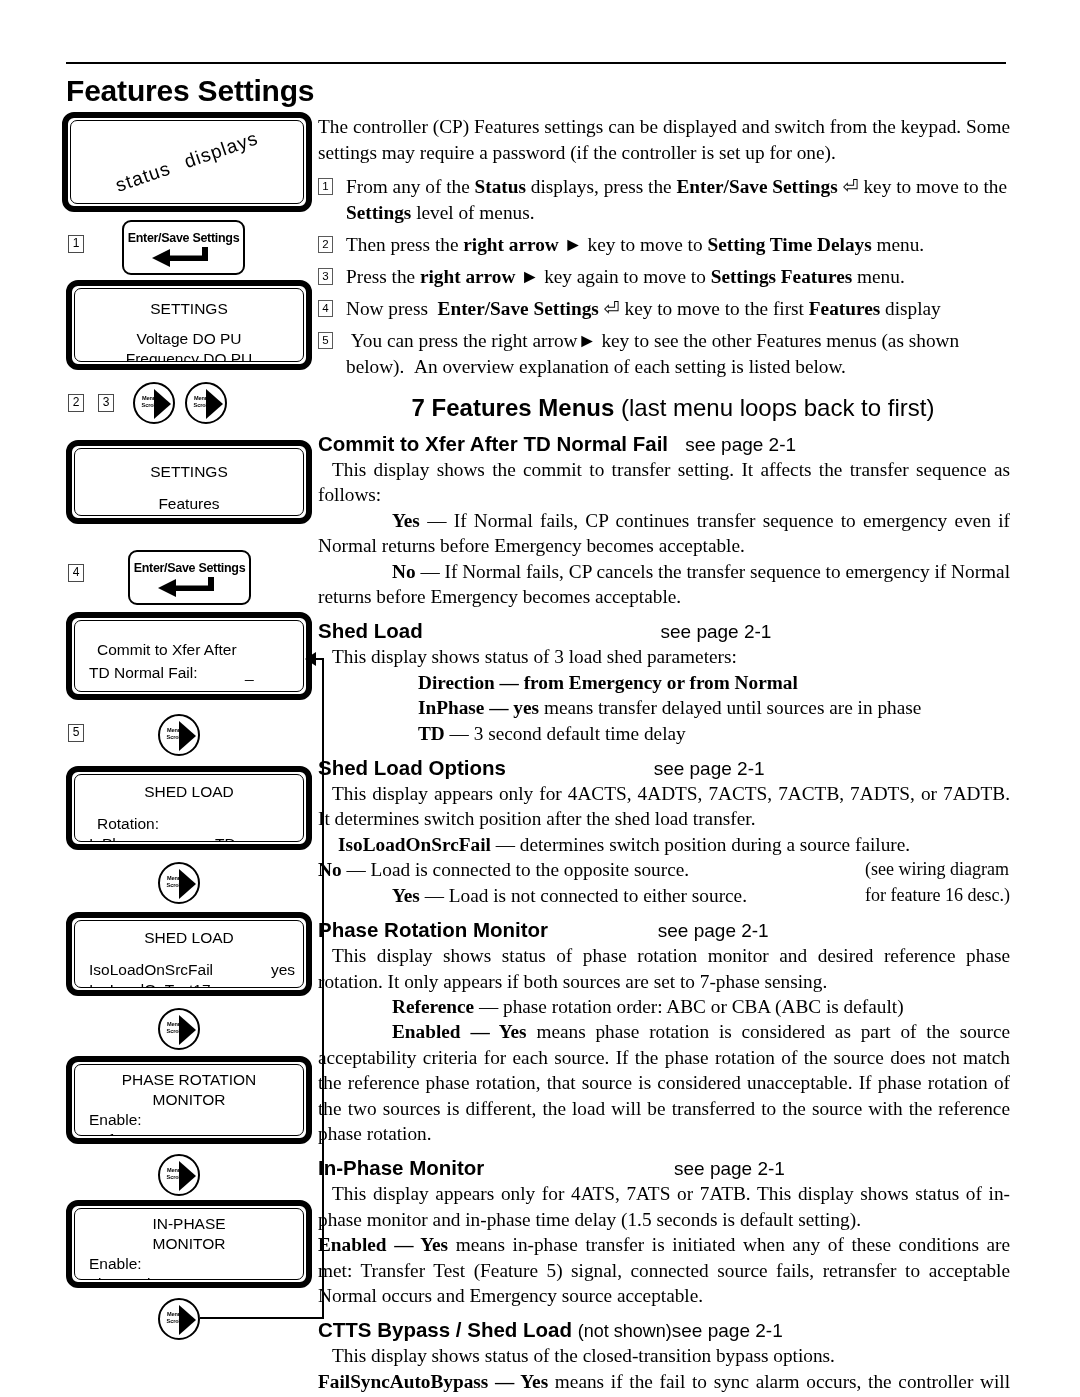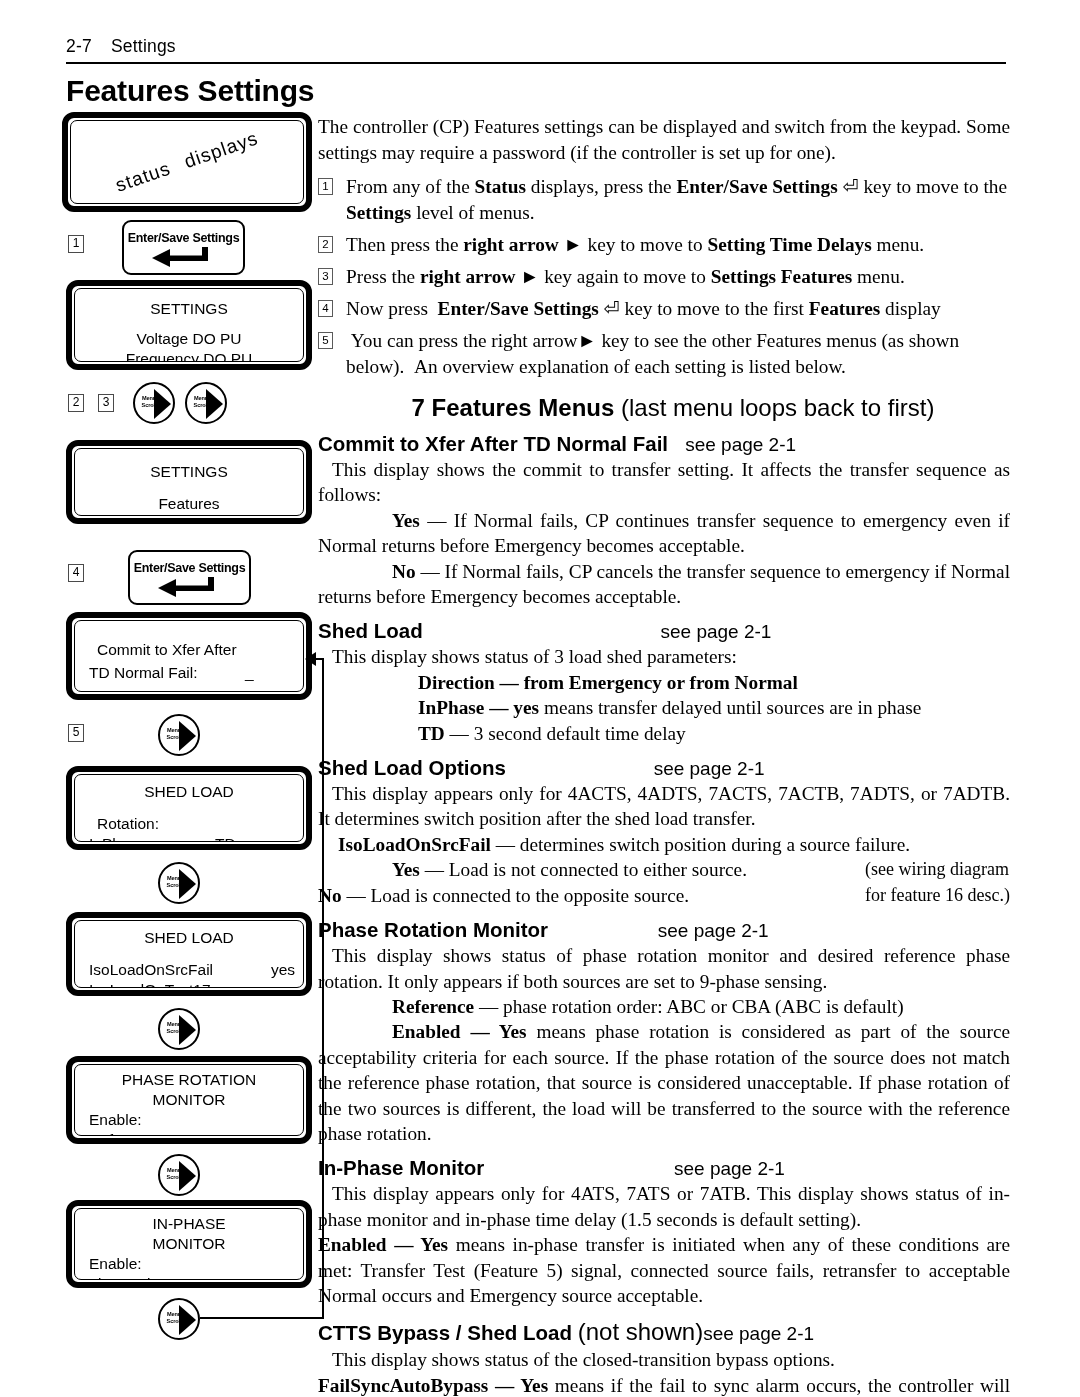--- a/index.html
+++ b/index.html
@@ -243,21 +243,21 @@
     font-size: 20.5px;
     margin: 10px 0 1px 0;
     white-space: nowrap;
   }
   .sect-head .pg {
     font-weight: normal;
     font-size: 19px;
   }
   .sect-head .note {
     font-weight: normal;
-    font-size: 24px;
+    font-size: 18px;
   }
   .sect-body {
     font-family: "Liberation Serif", serif;
     font-size: 19.3px;
     line-height: 25.4px;
     text-align: justify;
     text-indent: 14px;
   }
   .sect-body.noind { text-indent: 0; }
   .sub {
@@ -272,24 +272,20 @@
   .sub.flat { text-indent: 0; }
   .twocol-note {
     position: relative;
   }
 </style>
 </head>
 <body>
 
 <div class="page">
 
-  <div class="runhead">
-    <span class="num">2-7</span>
-    <span>Settings</span>
-  </div>
   <div class="runhead-rule"></div>
 
   <div class="doctitle">Features Settings</div>
 
   <div class="flow">
 
     <div class="lcd" style="left:0px; top:0px; width:250px; height:100px;">
       <div class="inner">
         <div class="rot-wrap">
           <div class="rot-txt"><span>status</span><span class="gap"></span><span>displays</span></div>
@@ -481,35 +477,35 @@
     </div>
 
     <div class="sect">
       <div class="sect-head">
         <span>Shed Load Options</span>
         <span style="display:inline-block;width:142px;"></span><span class="pg">see page 2-1</span>
       </div>
       <div class="sect-body">This display appears only for 4ACTS, 4ADTS, 7ACTS, 7ACTB, 7ADTS, or 7ADTB. It determines switch position after the shed load transfer.</div>
       <div class="sub i2" style="text-align:left;"><b>IsoLoadOnSrcFail</b> — determines switch position during a source failure.</div>
       <div class="twocol-note" style="position:relative;">
+        <div class="sub flat" style="text-align:left;"><b>No</b> — Load is connected to the opposite source.</div>
         <div class="sub i1" style="text-align:left;"><b>Yes</b> — Load is not connected to either source.</div>
-        <div class="sub flat" style="text-align:left;"><b>No</b> — Load is connected to the opposite source.</div>
         <div style="position:absolute; right:0; top:0; font-family:'Liberation Serif',serif; font-size:18px; line-height:25.4px; ">
           <div>(see wiring diagram</div>
           <div>for feature 16 desc.)</div>
         </div>
       </div>
     </div>
 
     <div class="sect">
       <div class="sect-head">
         <span>Phase Rotation Monitor</span>
         <span style="display:inline-block;width:104px;"></span><span class="pg">see page 2-1</span>
       </div>
-      <div class="sect-body">This display shows status of phase rotation monitor and desired reference phase rotation. It only appears if both sources are set to 9-phase sensing.</div>
+      <div class="sect-body">This display shows status of phase rotation monitor and desired reference phase rotation. It only appears if both sources are set to 7-phase sensing.</div>
       <div class="sub i1" style="text-align:left;"><b>Reference</b> — phase rotation order: ABC or CBA (ABC is default)</div>
       <div class="sub i1"><b>Enabled — Yes</b> means phase rotation is considered as part of the source acceptability criteria for each source. If the phase rotation of the source does not match the reference phase rotation, that source is considered unacceptable. If phase rotation of the two sources is different, the load will be transferred to the source with the reference phase rotation.</div>
     </div>
 
     <div class="sect">
       <div class="sect-head">
         <span>In-Phase Monitor</span>
         <span style="display:inline-block;width:184px;"></span><span class="pg">see page 2-1</span>
       </div>
       <div class="sect-body">This display appears only for 4ATS, 7ATS or 7ATB. This display shows status of in-phase monitor and in-phase time delay (1.5 seconds is default setting).</div>

